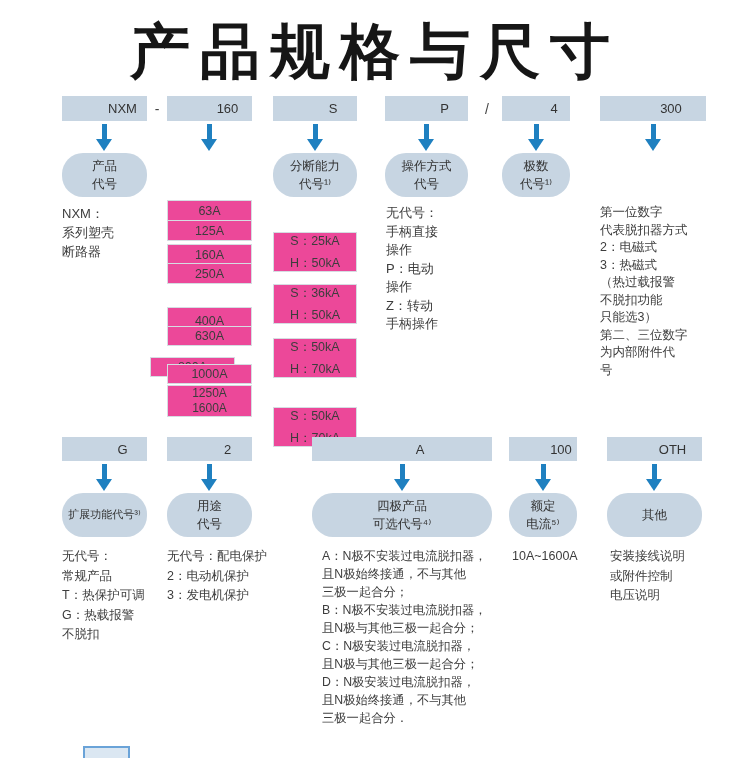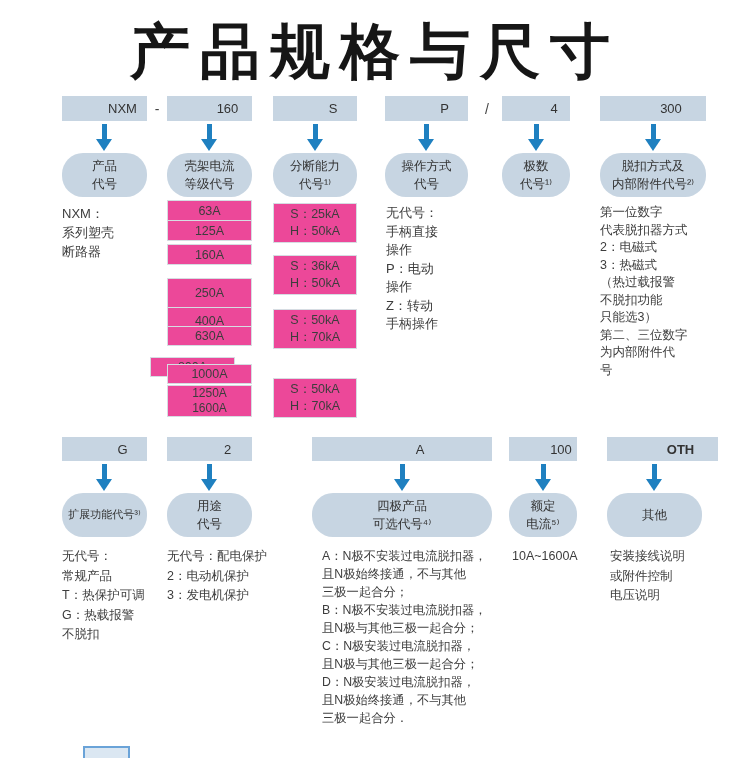--- a/index.html
+++ b/index.html
@@ -29,21 +29,21 @@
     display:flex;align-items:center;justify-content:center;text-align:center;
     font-size:12.5px;line-height:1.45;white-space:pre-line;color:#333;box-sizing:border-box;border-radius:21px;
   }
   .labelbox.small{font-size:11px;}
   .cell{
     position:absolute;border:1px solid var(--border,#d6dce2);background:#ec4899;
     display:flex;align-items:center;justify-content:center;text-align:center;
     font-size:12.5px;white-space:pre-line;box-sizing:border-box;color:#3d3d3d;
   }
   .cell.two{line-height:15px;font-size:12px;}
-  .kabox{line-height:17px;}
+  .kabox{line-height:22px;margin-top:29px;}
   .txt{
     position:absolute;font-size:13px;line-height:19px;white-space:pre-line;color:#3d3d3d;
   }
   .artifact{
     position:absolute;left:83px;top:746px;width:47px;height:16px;
     border:2px solid #6aa3d8;background:#dbe7f2;box-sizing:border-box;
   }
 </style>
 </head>
 <body>
@@ -81,39 +81,35 @@
       <div class="stem"></div>
       <div class="head"></div>
     </div>
   <div class="arrow" style="left:645px;top:124px;">
       <div class="stem"></div>
       <div class="head"></div>
     </div>
 
   <div class="labelbox" style="left:62px;top:153px;width:85px;">产品
 代号</div>
-  <div class="labelbox" style="left:167px;top:153px;width:85px;">壳架电流
-等级代号</div>
   <div class="labelbox" style="left:273px;top:153px;width:84px;">分断能力
 代号¹⁾</div>
   <div class="labelbox" style="left:385px;top:153px;width:83px;">操作方式
 代号</div>
   <div class="labelbox" style="left:502px;top:153px;width:68px;">极数
 代号¹⁾</div>
-  <div class="labelbox" style="left:600px;top:153px;width:106px;">脱扣方式及
-内部附件代号²⁾</div>
 
   <div class="txt" style="left:62px;top:204px;width:100px;">NXM：
 系列塑壳
 断路器</div>
 
   <div class="cell" style="left:167px;top:200px;width:85px;height:21px;">63A</div>
   <div class="cell" style="left:167px;top:220px;width:85px;height:21px;">125A</div>
   <div class="cell" style="left:167px;top:244px;width:85px;height:21px;">160A</div>
-  <div class="cell" style="left:167px;top:278px;width:85px;height:30px;">250A</div>
+  <div class="cell" style="left:167px;top:263px;width:85px;height:21px;">250A</div>
   <div class="cell" style="left:167px;top:307px;width:85px;height:28px;">400A</div>
   <div class="cell" style="left:167px;top:326px;width:85px;height:20px;">630A</div>
   <div class="cell" style="left:150px;top:345px;width:85px;height:20px;margin-top:12px;">800A</div>
   <div class="cell" style="left:167px;top:364px;width:85px;height:20px;">1000A</div>
   <div class="cell two" style="left:167px;top:385px;width:85px;height:32px;">1250A
 1600A</div>
 
   <div class="cell kabox" style="left:273px;top:203px;width:84px;height:40px;">S：25kA
 H：50kA</div>
   <div class="cell kabox" style="left:273px;top:255px;width:84px;height:40px;">S：36kA
@@ -140,21 +136,21 @@
 不脱扣功能
 只能选3）
 第二、三位数字
 为内部附件代
 号</div>
 
   <div class="codebox" style="left:62px;top:437px;width:85px;height:24px;">G</div>
   <div class="codebox" style="left:167px;top:437px;width:85px;height:24px;">2</div>
   <div class="codebox" style="left:312px;top:437px;width:180px;height:24px;">A</div>
   <div class="codebox" style="left:509px;top:437px;width:68px;height:24px;">100</div>
-  <div class="codebox" style="left:607px;top:437px;width:111px;height:24px;font-weight:bold;">OTH</div>
+  <div class="codebox" style="left:607px;top:437px;width:95px;height:24px;">OTH</div>
 
   <div class="arrow" style="left:96px;top:464px;">
       <div class="stem"></div>
       <div class="head"></div>
     </div>
   <div class="arrow" style="left:201px;top:464px;">
       <div class="stem"></div>
       <div class="head"></div>
     </div>
   <div class="arrow" style="left:394px;top:464px;">

